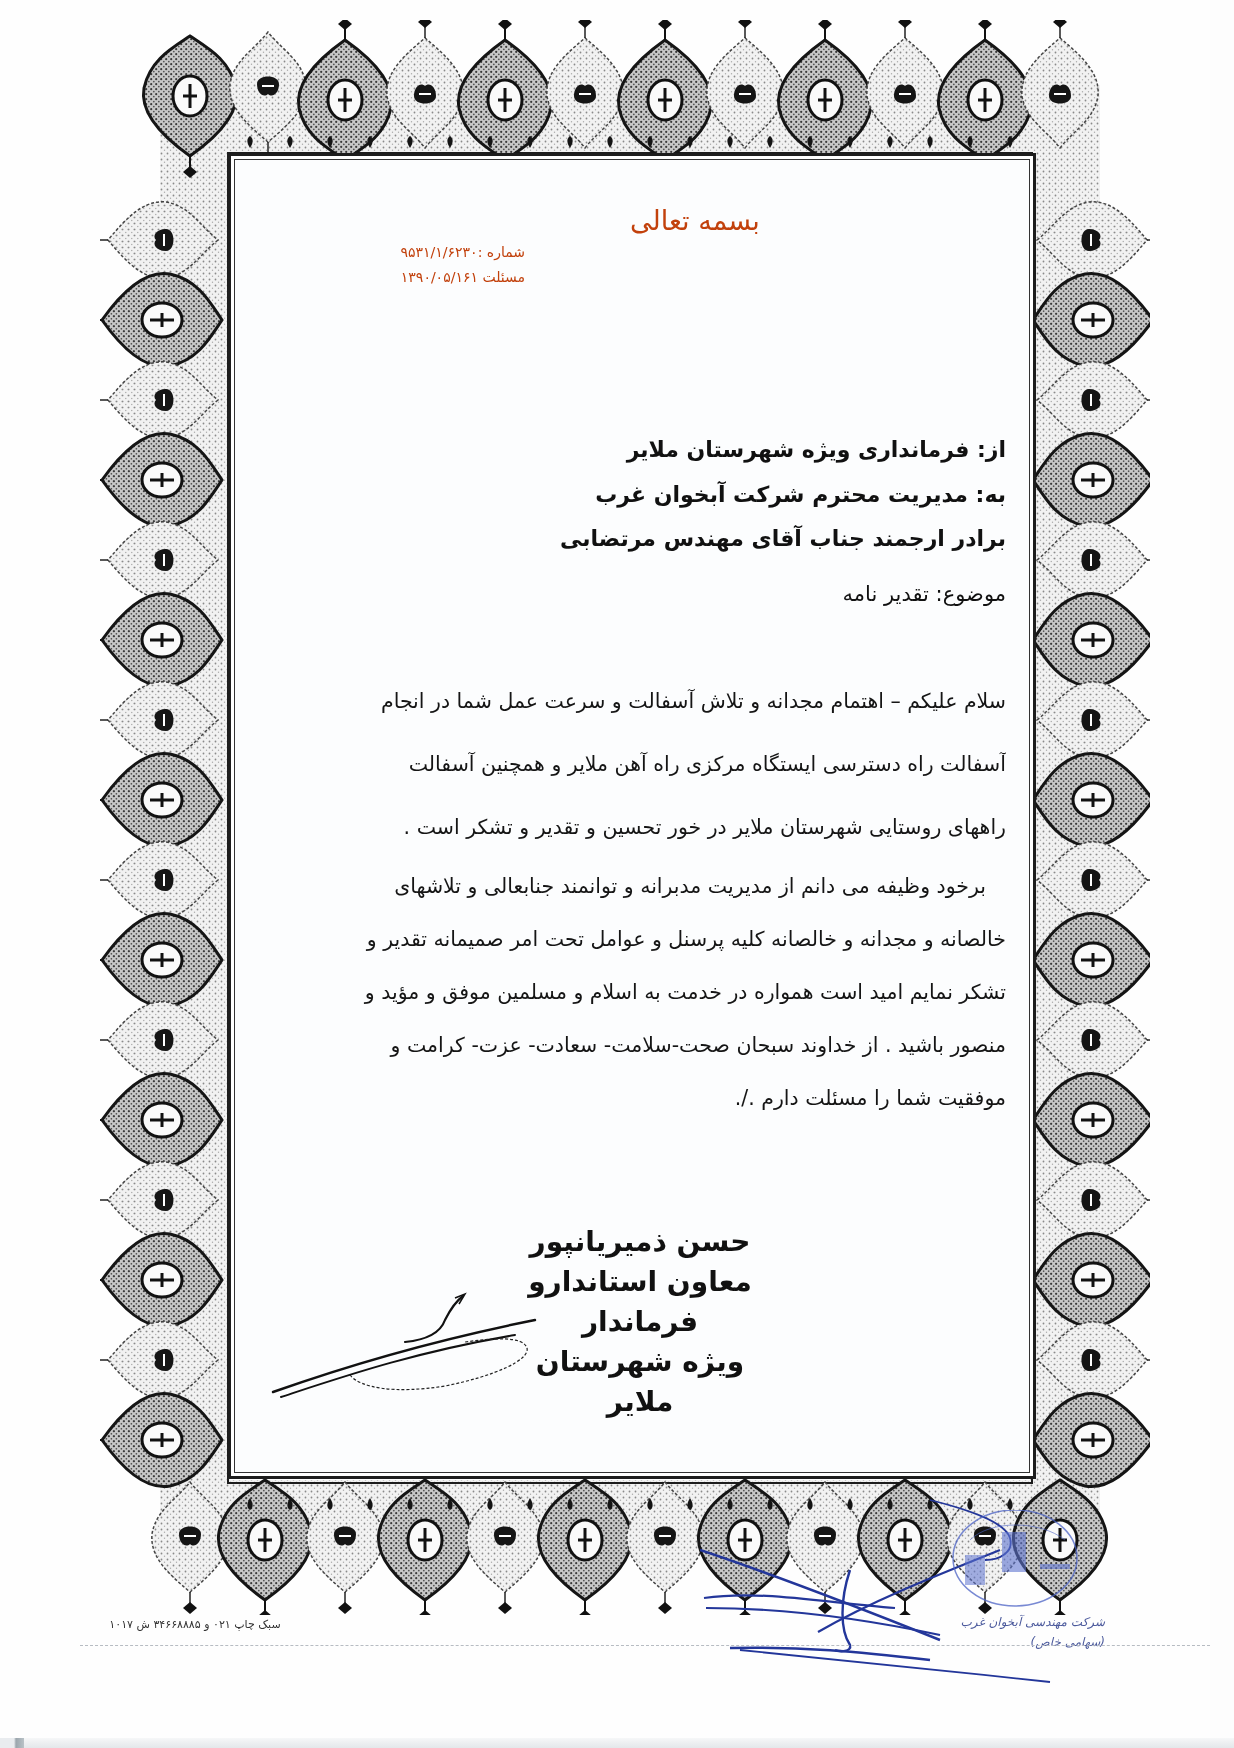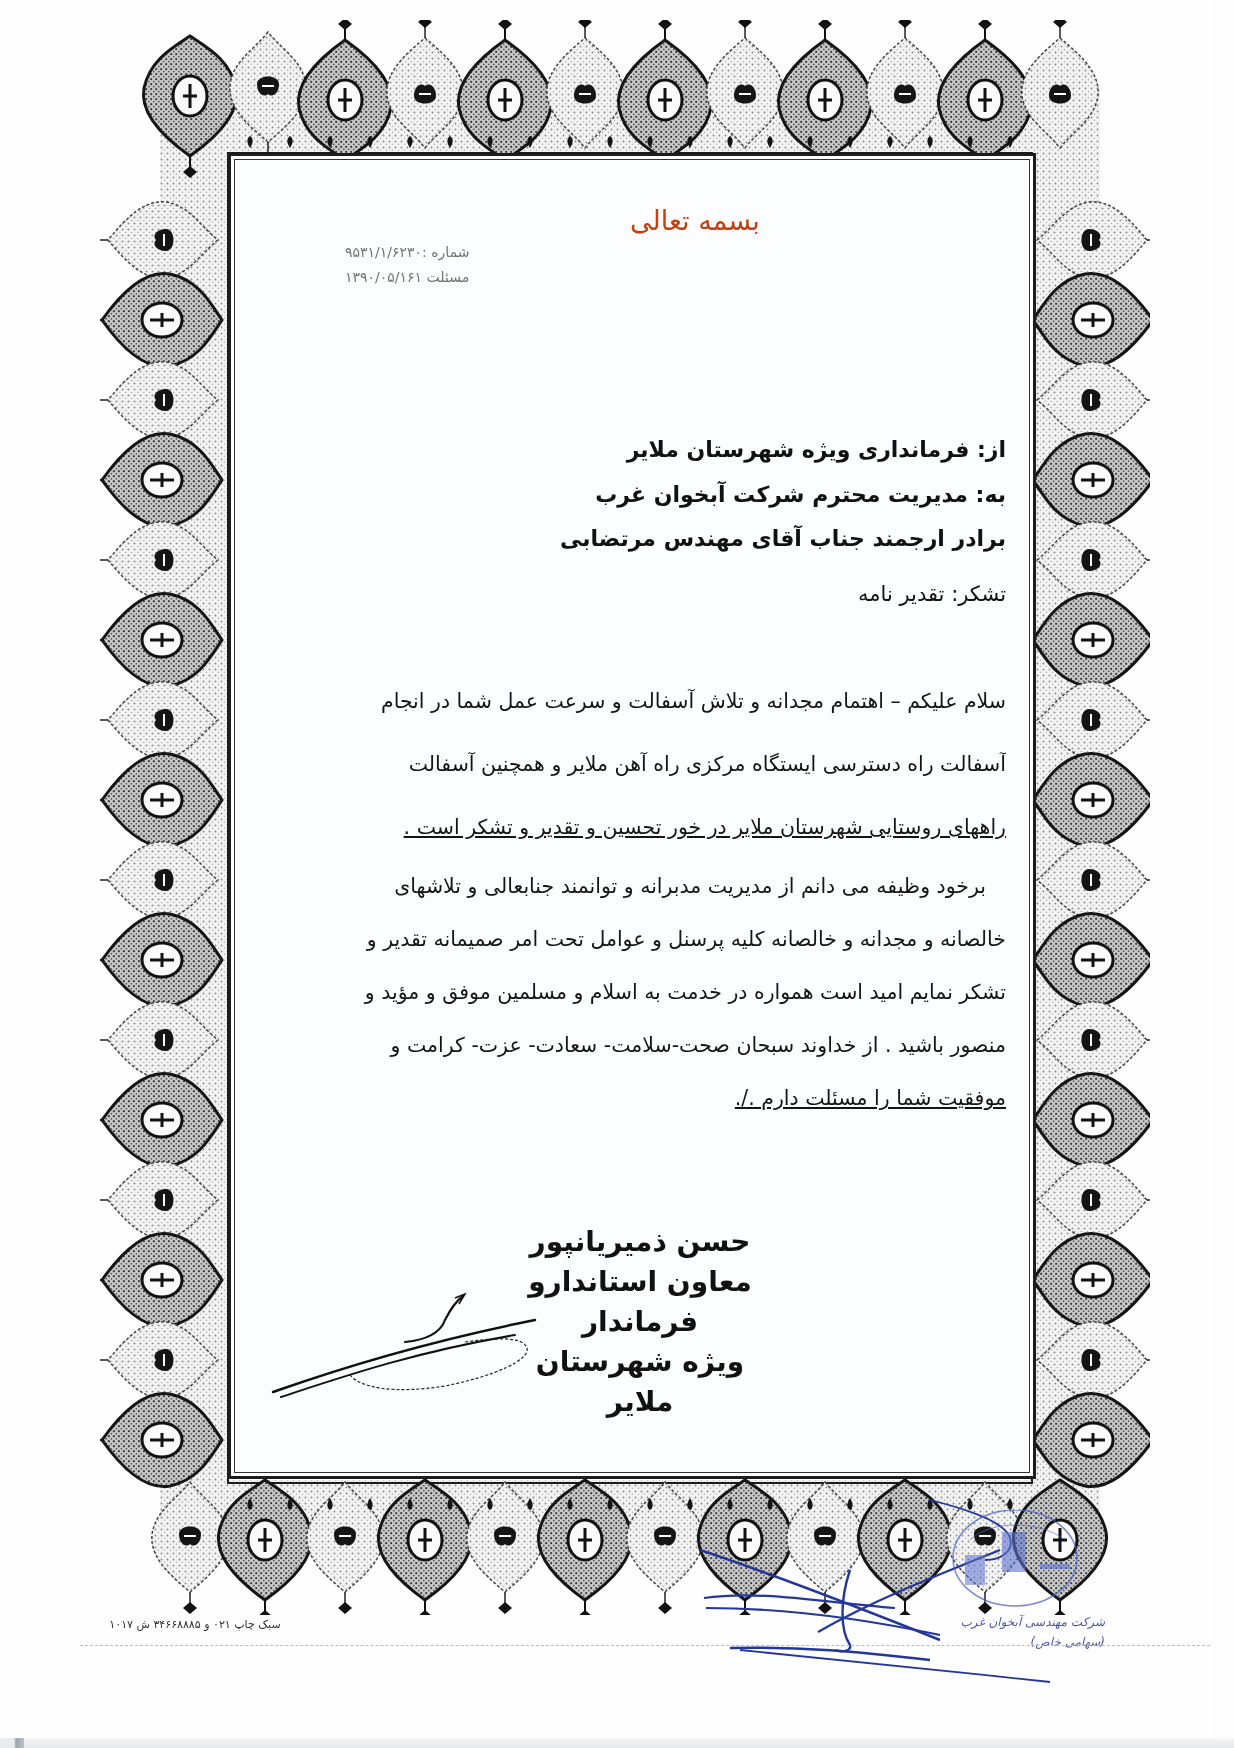--- a/index.html
+++ b/index.html
@@ -36,21 +36,21 @@
   }
 
   .rtl { direction: rtl; unicode-bidi: embed; }
 
   .bismillah {
     position: absolute; left: 560px; top: 205px; width: 270px; text-align: center;
     font-size: 27px; font-family: "DejaVu Sans", sans-serif; color: #c2410c;
   }
   .ref-block {
     position: absolute; left: 345px; top: 240px; width: 180px;
-    font-size: 14px; line-height: 25px; text-align: left; color: #737373;
+    font-size: 14px; line-height: 25px; text-align: right; color: #c2410c;
   }
 
   .address-block {
     position: absolute; left: 540px; top: 428px; width: 466px;
     text-align: right; font-weight: bold; font-size: 22px; line-height: 44.5px;
     font-family: "DejaVu Sans", sans-serif;
   }
   .address-block .line-from { font-weight: 900; }
   .subject {
     position: absolute; left: 700px; top: 582px; width: 306px; text-align: right;
@@ -58,21 +58,21 @@
   }
 
   .body-text {
     position: absolute; left: 293px; width: 713px; text-align: justify;
     text-align-last: right;
     font-size: 20.5px; color: #151515;
   }
   .para-1 { top: 670px; line-height: 63px; }
   .para-2 { top: 860px; line-height: 53px; }
   .body-text .line { display: block; white-space: nowrap; overflow: hidden; }
-  .para-1 .line-3, .para-2 .line-5 { text-align: center; text-decoration: underline; }
+  .para-1 .line-3, .para-2 .line-5 { text-align: center; }
 
   .signature-block {
     position: absolute; left: 500px; top: 1222px; width: 280px;
     text-align: center; font-weight: bold; font-size: 28px; line-height: 40px;
   }
 
   .signature-scribble { position: absolute; left: 265px; top: 1290px; }
   .blue-signature { position: absolute; left: 700px; top: 1490px; }
   .stamp { position: absolute; left: 940px; top: 1510px; }
   .stamp-text {
@@ -269,21 +269,21 @@
       <span>فرمانداری ویژه شهرستان ملایر</span>
     </div>
     <div>
       <span>به:</span>
       <span>مدیریت محترم شرکت آبخوان غرب</span>
     </div>
     <div>برادر ارجمند جناب آقای مهندس مرتضابی</div>
   </div>
 
   <div class="subject rtl">
-    <span>تشکر:</span>
+    <span>موضوع:</span>
     <span>تقدیر نامه</span>
   </div>
 
   <div class="body-text para-1 rtl">
     <span class="line line-1">سلام علیکم –  اهتمام مجدانه و تلاش آسفالت و سرعت عمل شما در انجام</span>
     <span class="line line-2">آسفالت راه دسترسی ایستگاه مرکزی راه آهن ملایر و همچنین آسفالت</span>
     <span class="line line-3">راههای روستایی شهرستان ملایر در خور تحسین و تقدیر و تشکر است .</span>
   </div>
 
   <div class="body-text para-2 rtl">

